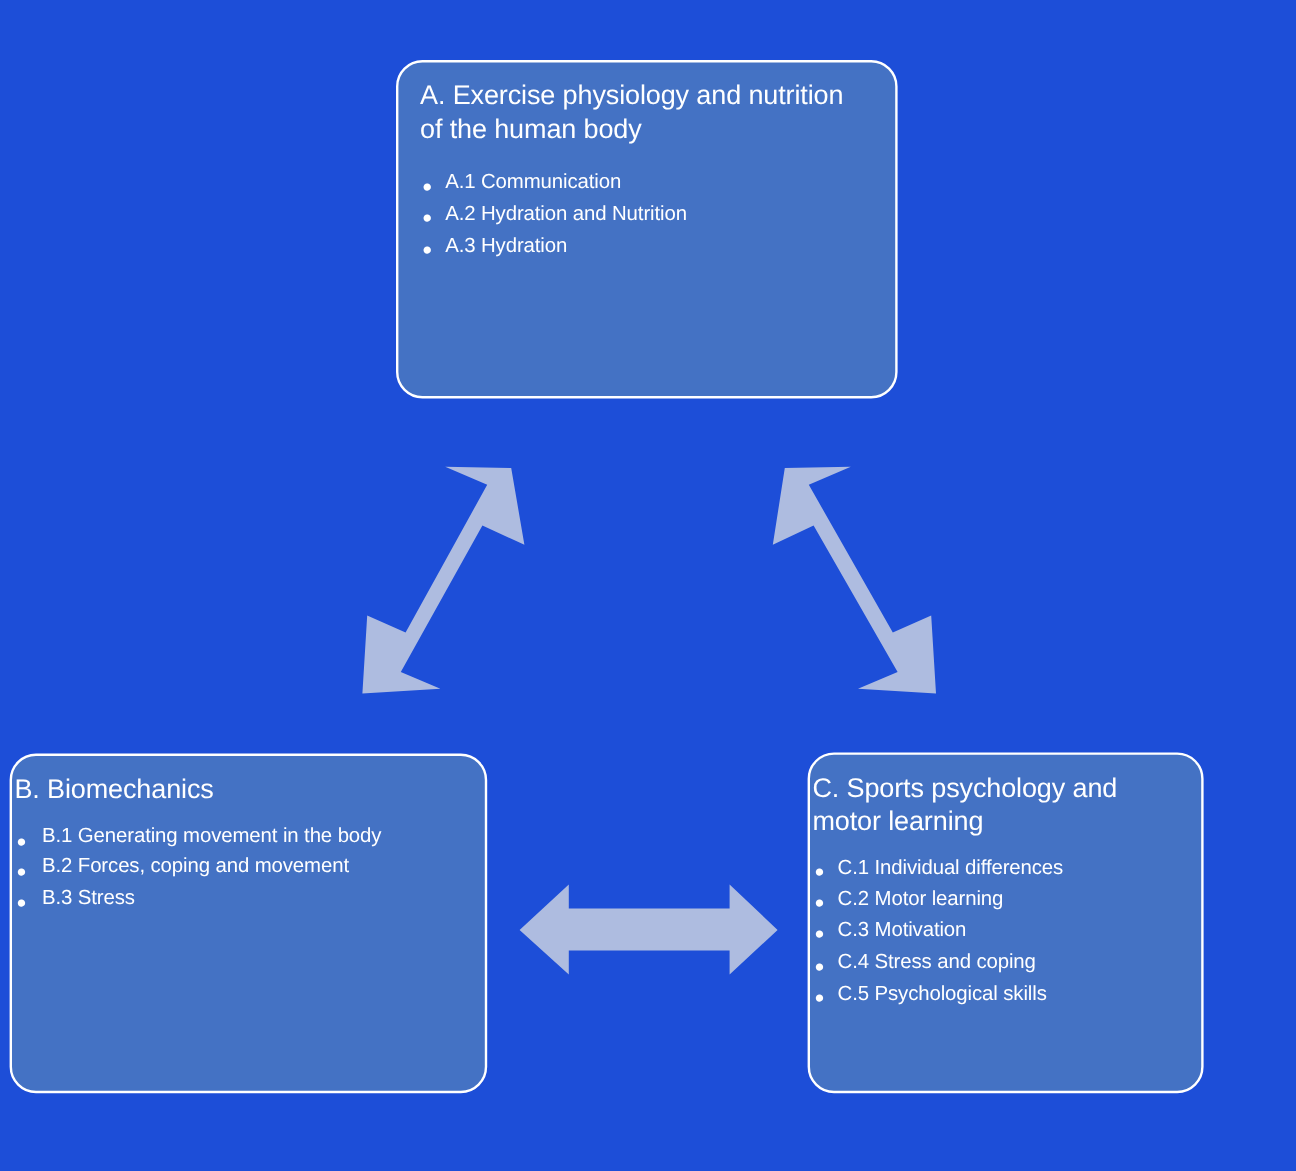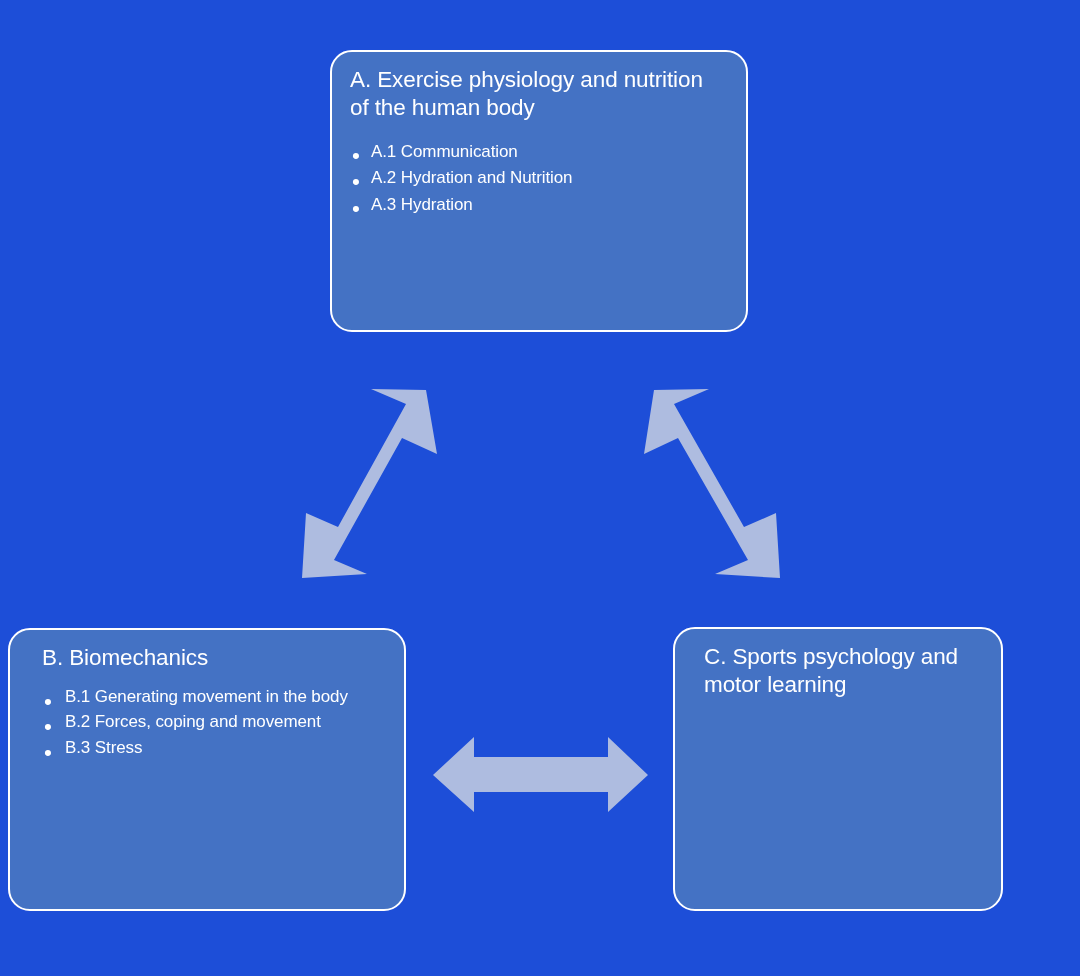--- a/index.html
+++ b/index.html
@@ -62,34 +62,34 @@
     height: 282px;
   }
   #box-a .box-title { margin-bottom: 16px; }
 
   
   #box-b {
     left: 8px;
     top: 628px;
     width: 398px;
     height: 283px;
-    padding-left: 32px;
+    padding-left: 2px;
     padding-right: 12px;
   }
   #box-b .box-title { margin-bottom: 13px; }
   #box-b .bullets li { padding-left: 23px; line-height: 1.42; }
   #box-b .bullets li::before { left: 2px; }
 
   
   #box-c {
     left: 673px;
     top: 627px;
     width: 330px;
     height: 284px;
-    padding-left: 29px;
+    padding-left: 2px;
     padding-right: 12px;
   }
   #box-c .box-title { margin-bottom: 10px; }
   #box-c .bullets li { line-height: 1.49; }
 
   .arrow-layer {
     position: absolute;
     left: 0;
     top: 0;
     width: 1080px;
@@ -124,15 +124,22 @@
     <div class="box-title">B. Biomechanics</div>
     <ul class="bullets">
       <li>B.1 Generating movement in the body</li>
       <li>B.2 Forces, coping and movement</li>
       <li>B.3 Stress</li>
     </ul>
   </div>
 
   <div class="box" id="box-c">
     <div class="box-title">C. Sports psychology and motor learning</div>
+    <ul class="bullets">
+      <li>C.1 Individual differences</li>
+      <li>C.2 Motor learning</li>
+      <li>C.3 Motivation</li>
+      <li>C.4 Stress and coping</li>
+      <li>C.5 Psychological skills</li>
+    </ul>
   </div>
 
 </div>
 
 </body></html>

